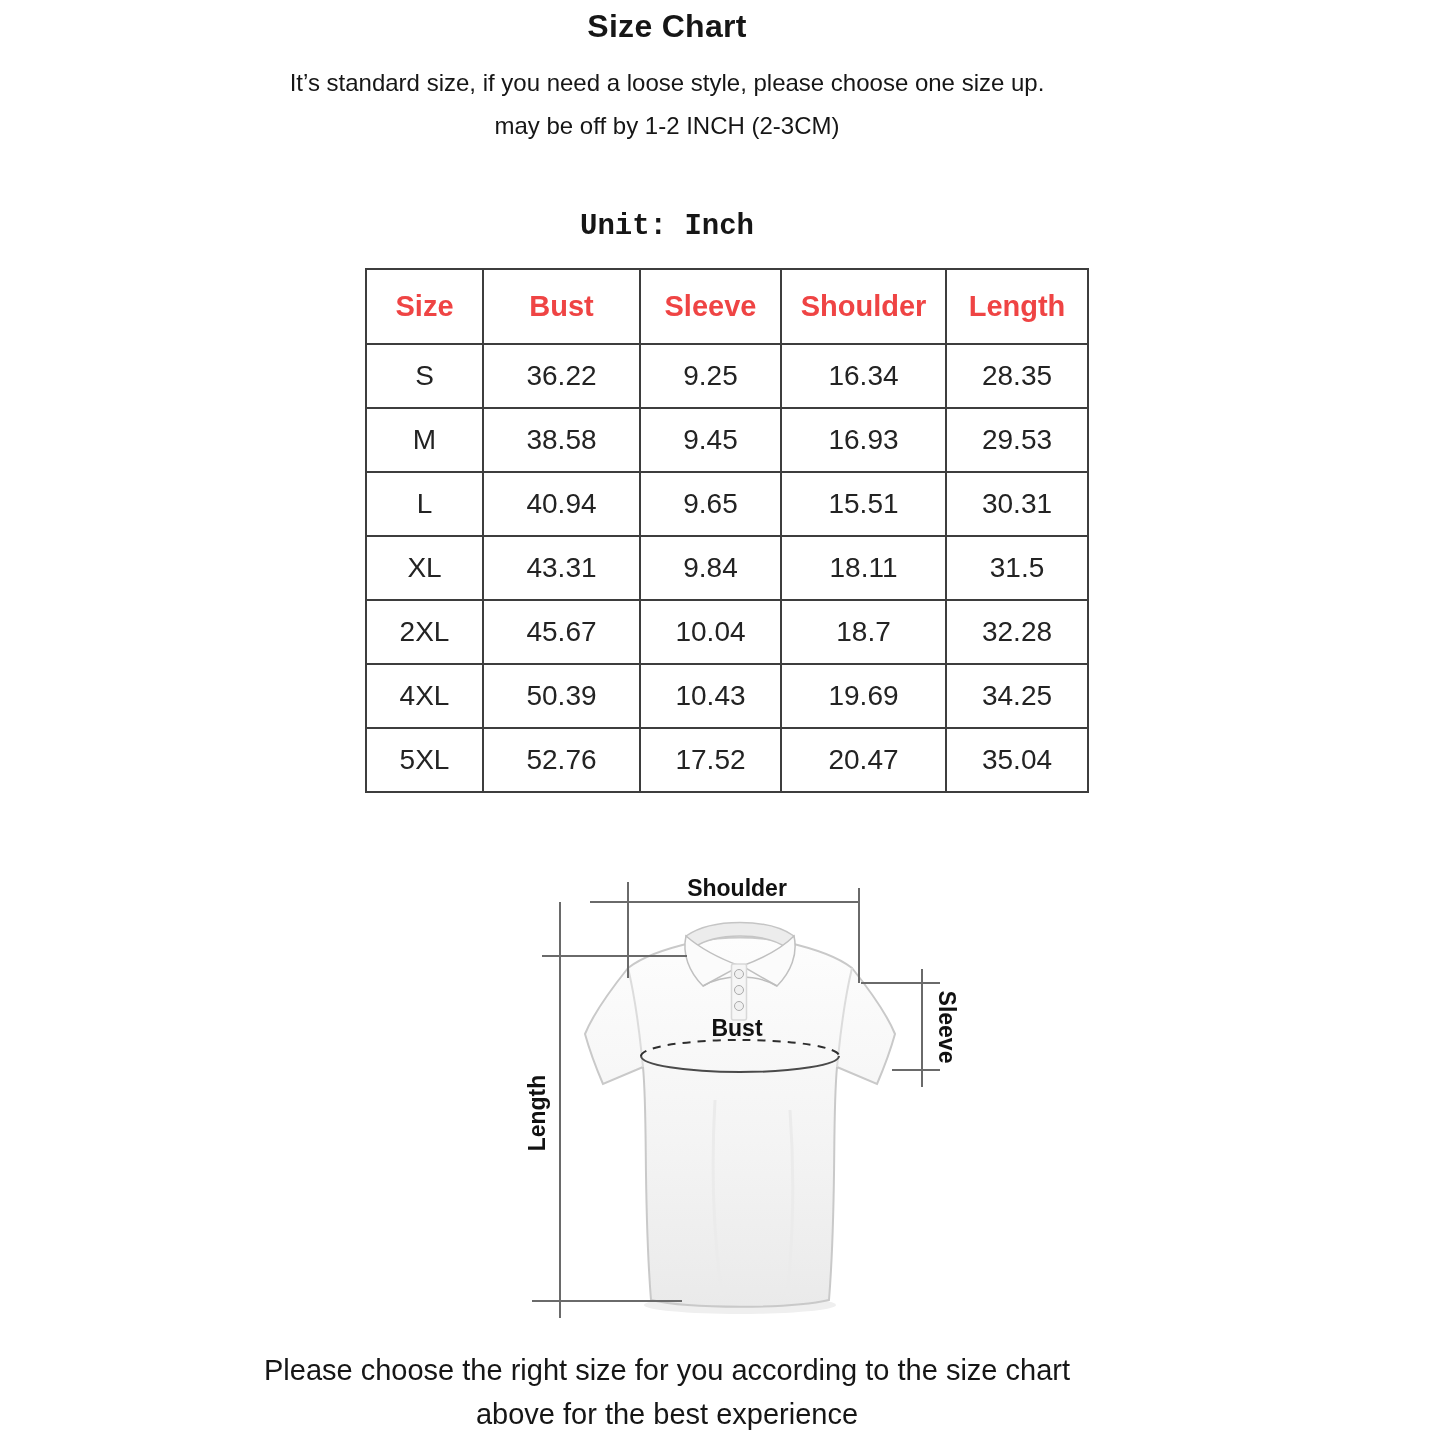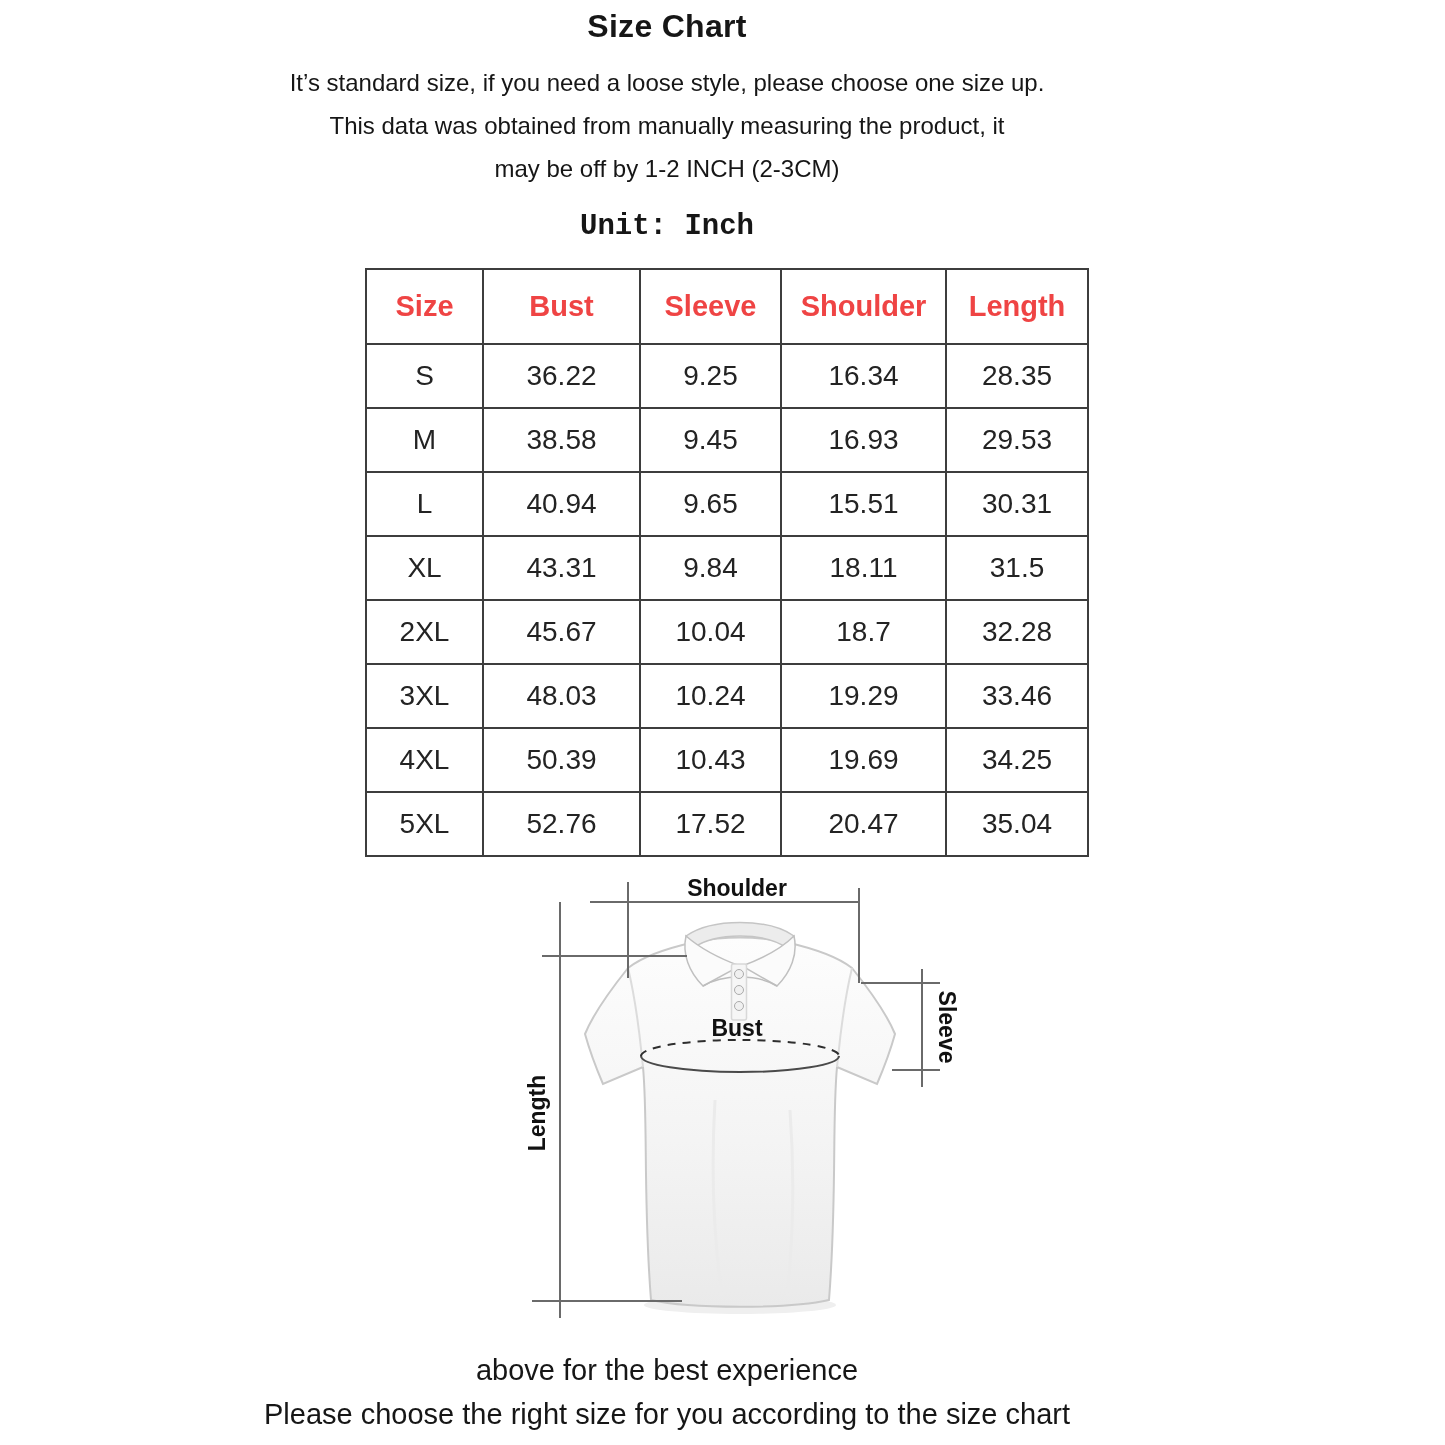--- a/index.html
+++ b/index.html
@@ -39,21 +39,20 @@
 </style>
 </head>
 <body>
 
 <div class="canvas">
 
   <h1 class="page-title">Size Chart</h1>
 
   <div class="note">
     <div>It’s standard size, if you need a loose style, please choose one size up.</div>
-    <div>This data was obtained from manually measuring the product, it</div>
     <div>may be off by 1-2 INCH (2-3CM)</div>
   </div>
 
   <div class="unit-label">Unit: Inch</div>
 
   <table class="size-table">
     <colgroup>
       <col style="width:117px">
         <col style="width:157px">
         <col style="width:141px">
@@ -97,27 +96,20 @@
         <td>9.84</td>
         <td>18.11</td>
         <td>31.5</td>
       </tr>
       <tr>
         <td>2XL</td>
         <td>45.67</td>
         <td>10.04</td>
         <td>18.7</td>
         <td>32.28</td>
-      </tr>
-      <tr>
-        <td>3XL</td>
-        <td>48.03</td>
-        <td>10.24</td>
-        <td>19.29</td>
-        <td>33.46</td>
       </tr>
       <tr>
         <td>4XL</td>
         <td>50.39</td>
         <td>10.43</td>
         <td>19.69</td>
         <td>34.25</td>
       </tr>
       <tr>
         <td>5XL</td>
@@ -186,17 +178,17 @@
       </g>
 
       <text class="dim-label" x="247" y="36" text-anchor="middle">Shoulder</text>
       <text class="dim-label" x="247" y="176" text-anchor="middle">Bust</text>
       <text class="dim-label" transform="translate(449 167) rotate(90)" text-anchor="middle">Sleeve</text>
       <text class="dim-label" transform="translate(55 253) rotate(-90)" text-anchor="middle">Length</text>
     </svg>
   </div>
 
   <div class="footer-note">
+    <div>Please choose the right size for you according to the size chart</div>
     <div>above for the best experience</div>
-    <div>Please choose the right size for you according to the size chart</div>
   </div>
 
 </div>
 
 </body></html>

